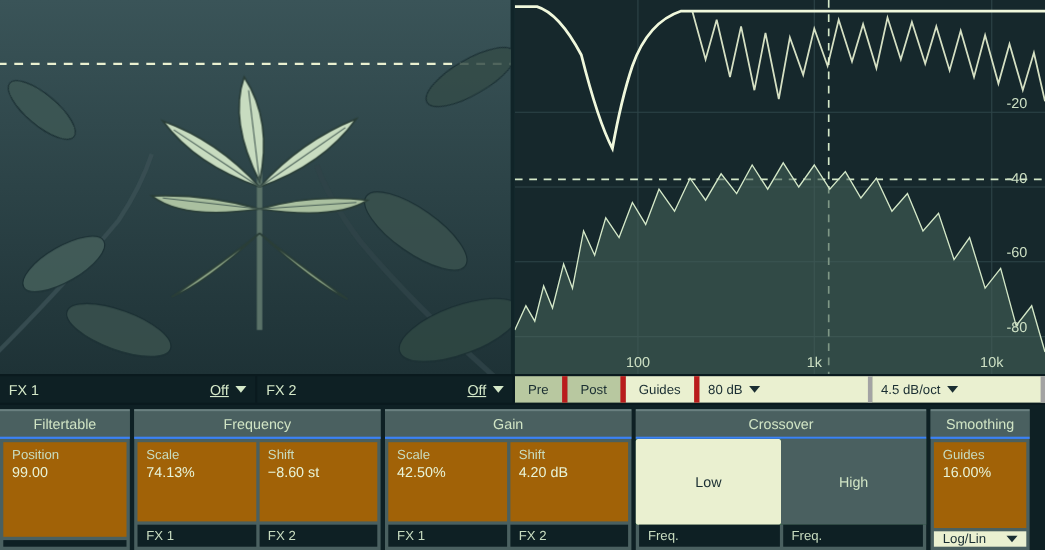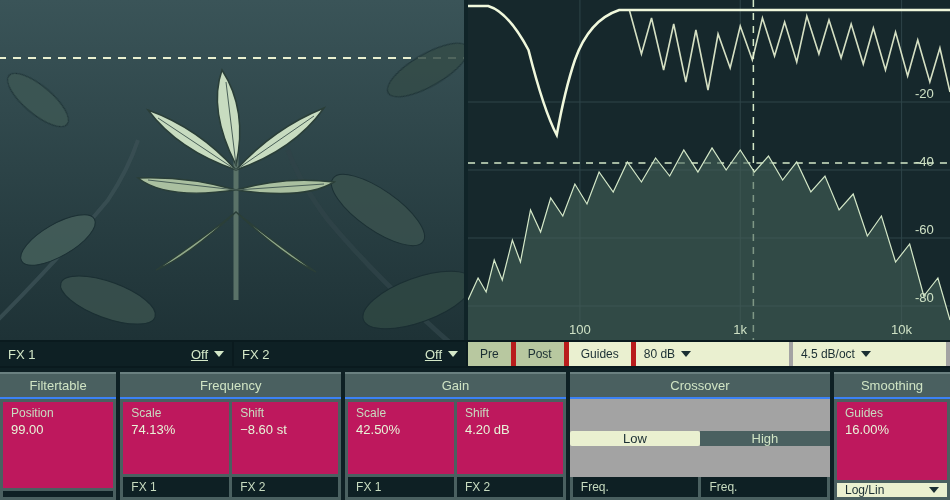--- a/index.html
+++ b/index.html
@@ -25,30 +25,30 @@
   .btn { background: #b8c8a0; color: #1a2e32; font-size: 12px; display: flex; align-items: center; justify-content: center; padding: 0 12px; border-right: 5px solid #b91c1c; cursor: pointer; }
   .btn.active { background: #eaf0d0; }
   .dd { background: #eaf0d0; color: #1a2e32; font-size: 12px; display: flex; align-items: center; padding: 0 8px; border-right: 4px solid #a3a3a3; cursor: pointer; flex: 1; }
   .dd .chev { border-top-color: #1a2e32; }
 
   
   .panels { display: flex; height: 132px; padding-top: 4px; background: #0e2024; gap: 4px; }
   .panel { background: #4a6060; border-top: 2px solid #6a8080; display: flex; flex-direction: column; }
   .panel-head { background: #4a6060; color: #d0e4c4; font-size: 13px; text-align: center; padding: 4px 0; border-bottom: 2px solid #3b82f6; }
   .panel-body { display: flex; gap: 3px; padding: 3px; flex: 1; }
-  .field { background: #be185d; flex: 1; display: flex; flex-direction: column; padding: 4px 8px; min-width: 0; }
+  .field { background: #a16207; flex: 1; display: flex; flex-direction: column; padding: 4px 8px; min-width: 0; }
   .field-label { color: #c8dcc0; font-size: 12px; }
   .field-val { color: #e8f4d8; font-size: 13px; margin-top: 2px; }
   .panel.filtertable { width: 118px; }
   .panel.frequency { width: 224px; }
   .panel.gain { width: 224px; }
   .panel.crossover { width: 264px; }
-  .panel.smoothing { width: 116px; }
-
-  .cross-body { display: flex; gap: 0; padding: 0; flex: 1; background: #a3a3a3; align-items: center; }
+  .panel.smoothing { width: 90px; }
+
+  .cross-body { display: flex; gap: 0; padding: 0; flex: 1; background: #14532d; }
   .tabbtn { flex: 1; background: #4a6060; color: #d0e4c4; font-size: 13px; display: flex; align-items: center; justify-content: center; cursor: pointer; border: none; }
   .tabbtn.active { background: #eaf0d0; color: #1a2e32; border-radius: 2px; font-weight: 500; }
   .panel-sub { display: flex; gap: 3px; padding: 0 3px 3px; }
   .sub-field { background: #0e2024; flex: 1; padding: 3px 8px; font-size: 12px; color: #c8dcc0; }
   .loglin { background: #eaf0d0; color: #1a2e32; font-size: 12px; display: flex; align-items: center; padding: 0 8px; cursor: pointer; margin-left: auto; width: 110px; gap: 12px; }
 </style>
 </head>
 <body>
 
 <div class="root">

